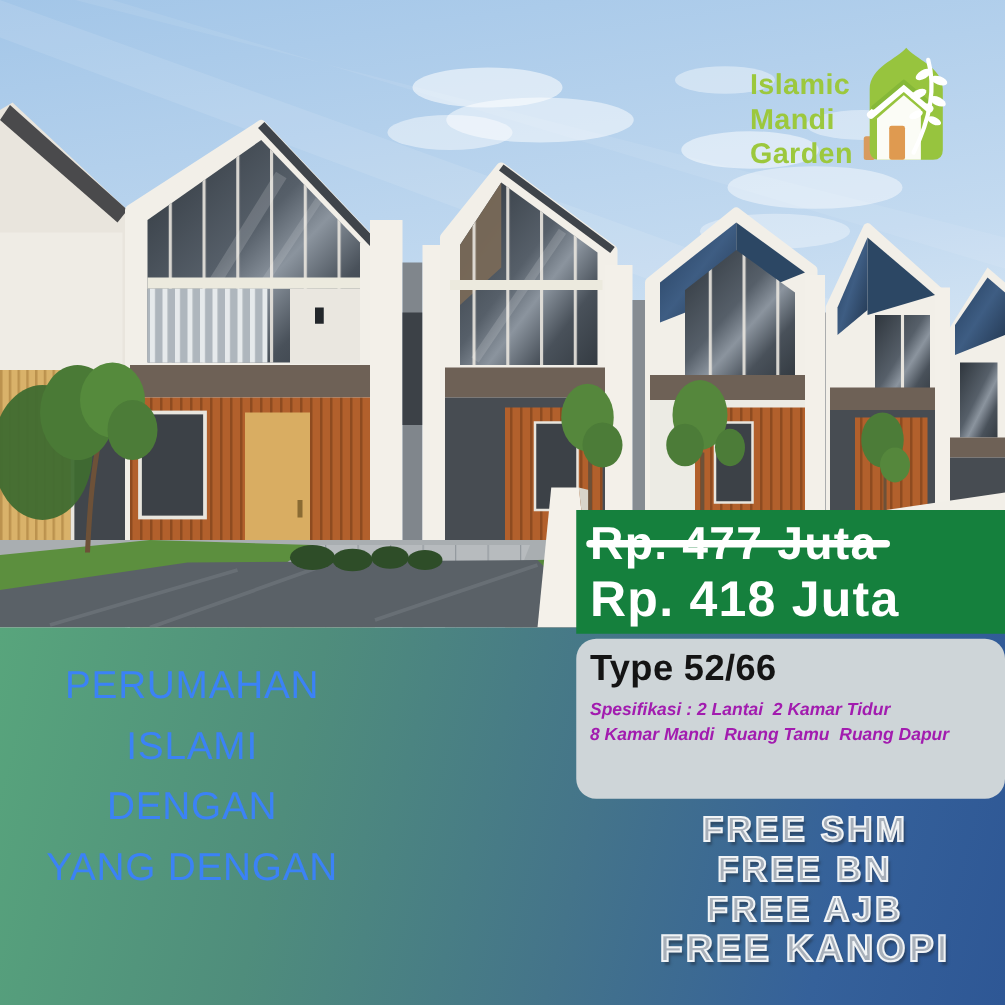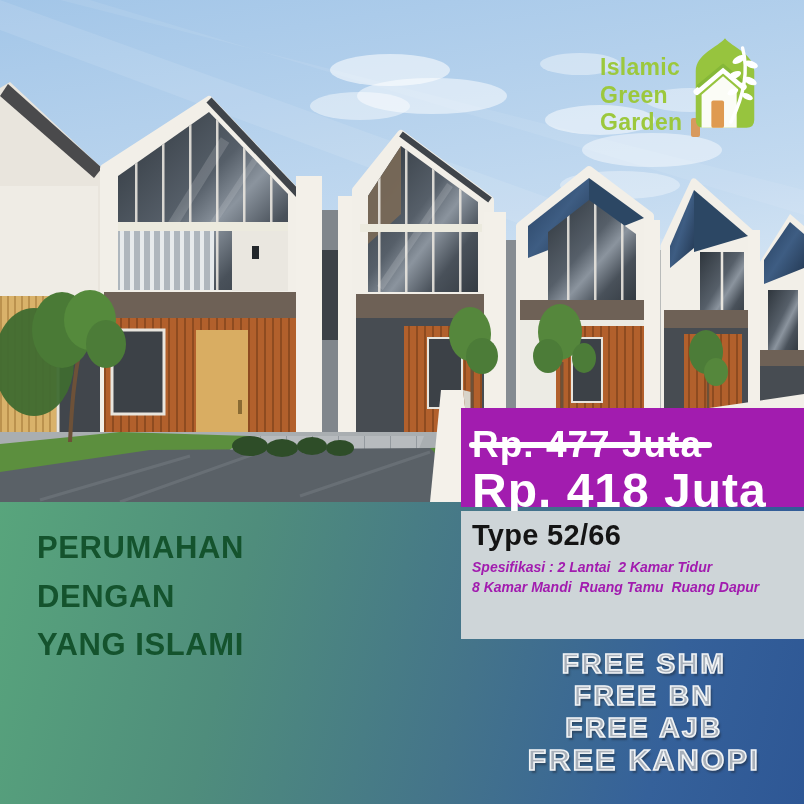--- a/index.html
+++ b/index.html
@@ -11,65 +11,65 @@
 
   
   .band {
     position:absolute; left:0; top:502px; width:804px; height:302px;
     background:linear-gradient(104deg,#58a57c 0%, #4f8d7c 30%, #44748a 58%, #35619a 82%, #2e5795 100%);
   }
 
   
   .price-panel {
     position:absolute; left:461px; top:408px; width:343px; height:99px;
-    background:#a21caf; box-sizing:border-box; padding:14px 0 0 11px;
+    background:#15803d; box-sizing:border-box; padding:4px 0 0 11px;
   }
   .price-old {
     display:inline-block; position:relative; font-size:37px; font-weight:bold;
     color:#ffffff; letter-spacing:1px; line-height:45px; white-space:nowrap;
   }
   .price-old::after {
     content:""; position:absolute; left:-3px; right:-10px; top:20px; height:6px;
     background:#ffffff; border-radius:3px;
   }
   .price-new {
-    display:block; font-size:48px; font-weight:bold; color:#ffffff;
+    display:block; font-size:40px; font-weight:bold; color:#ffffff;
     letter-spacing:1px; line-height:47px; white-space:nowrap;
   }
 
   
   .spec-panel {
     position:absolute; left:461px; top:511px; width:343px; height:128px;
-    background:#ced5d8; box-sizing:border-box; padding:8px 0 0 11px;
+    background:#ced5d8; box-sizing:border-box; padding:8px 0 0 11px;border-radius:16px;
   }
   .spec-type { font-size:29px; font-weight:bold; color:#141414; letter-spacing:0.3px; margin:0 0 6px 0; }
   .spec-line { font-size:14px; font-weight:bold; color:#a21caf; line-height:19.5px; white-space:pre-wrap;font-style:italic; }
 
   
   .headline { position:absolute; left:37px; top:524px; }
   .headline-line {
-    font-size:31px; font-weight:bold; color:#14532d;
-    line-height:48.5px; letter-spacing:0.6px; white-space:nowrap;
+    font-size:31px; font-weight:normal; color:#3b82f6;
+    line-height:48.5px; letter-spacing:0.6px; white-space:nowrap;text-align:center;
   }
 
   
   .freebies { position:absolute; left:477px; top:648px; width:334px; text-align:center; }
   .freebie {
     font-size:28px; font-weight:bold; color:#a8b0ba;
     -webkit-text-stroke:1.6px #f1f4f6; letter-spacing:2.5px; line-height:32px;
     text-shadow:2px 3px 2px rgba(32,44,60,0.5); white-space:nowrap;
   }
   .freebie.big { font-size:30px; }
 
   
   .logo-text {
     position:absolute; left:600px; top:54px; font-size:23px; font-weight:bold;
     color:#9cc83d; line-height:27.5px; letter-spacing:0.3px;
   }
-  .garden-row { display:flex; align-items:flex-end; }
+  .garden-row { display:flex; align-items:flex-start; }
   .logo-bar {
     display:inline-block; width:9px; height:19px; background:#d89a5e;
     border-radius:2px; margin-left:9px;
   }
   .logo-icon { position:absolute; left:686px; top:36px; }
 </style>
 </head>
 <body>
 
 <div class="canvas">
@@ -267,34 +267,35 @@
   </div>
 
   <div class="spec-panel">
     <div class="spec-type">Type 52/66</div>
     <div class="spec-line">Spesifikasi : 2 Lantai  2 Kamar Tidur</div>
     <div class="spec-line">8 Kamar Mandi  Ruang Tamu  Ruang Dapur</div>
   </div>
 
   <div class="headline">
     <div class="headline-line">PERUMAHAN</div>
+    <div class="headline-line">ISLAMI</div>
     <div class="headline-line">DENGAN</div>
-    <div class="headline-line">YANG ISLAMI</div>
+    <div class="headline-line">YANG DENGAN</div>
   </div>
 
   <div class="freebies">
     <div class="freebie">FREE SHM</div>
     <div class="freebie">FREE BN</div>
     <div class="freebie">FREE AJB</div>
     <div class="freebie big">FREE KANOPI</div>
   </div>
 
   <div class="logo-text">
     <div>Islamic</div>
-    <div>Green</div>
+    <div>Mandi</div>
     <div class="garden-row">
       <span>Garden</span>
       <span class="logo-bar"></span>
     </div>
   </div>
 
   <svg class="logo-icon" width="78" height="94" viewBox="0 0 80 96">
     <path d="M40,2 C33,11 10,18 10,36 L10,86 Q10,94 18,94 L62,94 Q70,94 70,86 L70,36 C70,18 47,11 40,2 Z" fill="#97c43e"></path>
     <polygon points="16,60 38,41 52,53 52,94 16,94" fill="#fbfcf6"></polygon>
     <path d="M11,57 L38,34 L59,52" stroke="#ffffff" stroke-width="6.5" fill="none" stroke-linecap="round" stroke-linejoin="round"></path>

